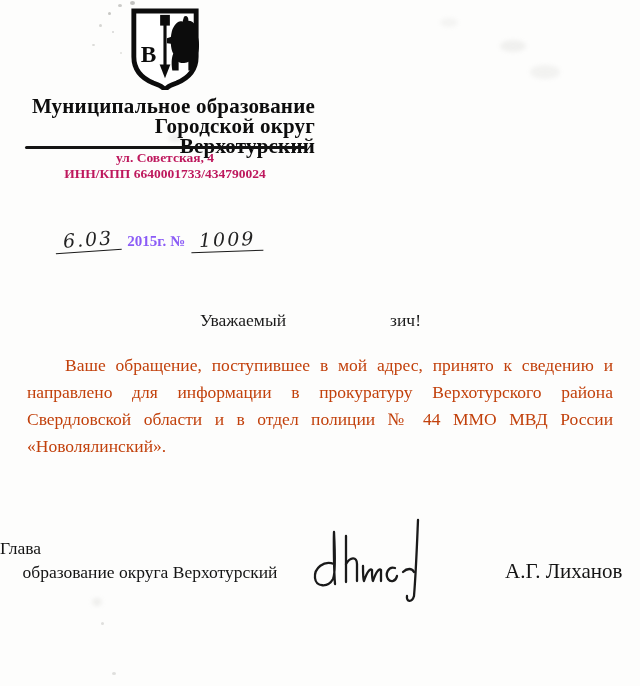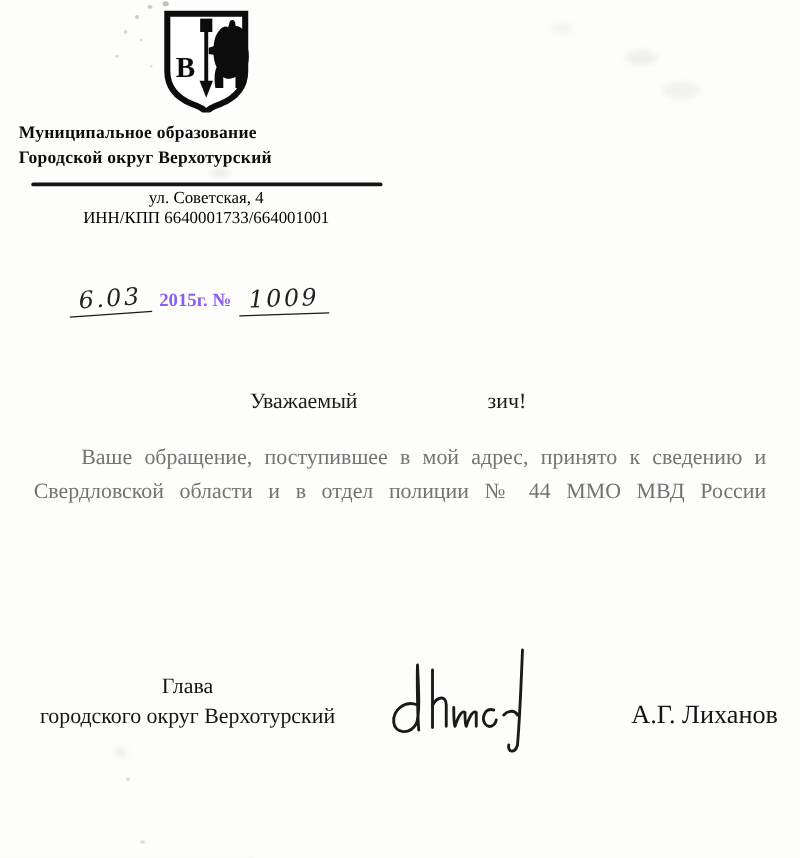--- a/index.html
+++ b/index.html
@@ -17,31 +17,31 @@
   }
   
   .letterhead{
     position:absolute; left:0; top:0; width:330px;
   }
   .emblem-wrap{
     width:330px; display:flex; justify-content:center; padding-top:6px;
   }
   .org-name{
     width:300px; margin:2px auto 0 auto;
-    text-align:left; font-weight:bold; font-size:14px; line-height:20px;
+    text-align:right; font-weight:bold; font-size:21px; line-height:20px;
     color:#0d0d0d; letter-spacing:.2px;
   }
   .head-rule{
     position:absolute; left:25px; top:146px; width:281px; height:3px;
     background:#141414; border-radius:2px;
   }
   .address-block{
     position:absolute; left:0; top:150px; width:330px;
-    text-align:center; font-weight:normal; font-size:13.5px; line-height:15.8px;
-    color:#000000;
+    text-align:center; font-weight:bold; font-size:13.5px; line-height:15.8px;
+    color:#be185d;
   }
   
   .ref-line{
     position:absolute; left:55px; top:228px;
     display:flex; align-items:flex-end; font-size:15px;
   }
   .hand{
     font-family:"DejaVu Serif", serif;
     font-style:italic; font-size:19px; color:#222;
     transform:rotate(-4deg); letter-spacing:2px;
@@ -55,33 +55,33 @@
   }
   
   .salutation{
     position:absolute; left:200px; top:310px; font-size:17.5px;
     display:flex; align-items:baseline;
   }
   .salutation .gap{ display:inline-block; width:104px; }
   
   .body-text{
     position:absolute; left:27px; top:352px; width:586px;
-    font-size:17.5px; line-height:27px; color:#737373;
+    font-size:17.5px; line-height:27px; color:#c2410c;
   }
   .body-line{
     text-align:justify; text-align-last:justify; word-spacing:2px;
   }
   .body-line.first{ padding-left:38px; }
   .body-line.last{ text-align:left; text-align-last:left; }
   
   .sig-title{
     position:absolute; left:0px; top:536px; width:300px;
     font-size:17.5px; line-height:24px; color:#141414;
   }
-  .sig-title .t1{ text-align:center; width:300px; }
+  .sig-title .t1{ width:300px; }
   .sig-title .t2{ text-align:center; width:300px; padding-left:0; }
   .sig-name{
     position:absolute; left:505px; top:559px; font-size:21px; color:#141414;
   }
   .sig-script{ position:absolute; left:300px; top:502px; }
   
   .speck{ position:absolute; border-radius:50%; background:#9a9a96; }
   .smudge{ position:absolute; border-radius:50%; background:#b7b7b2; filter:blur(2px); }
 </style>
 </head>
@@ -130,43 +130,45 @@
     <div class="org-name">
       <div>Муниципальное образование</div>
       <div>Городской округ Верхотурский</div>
     </div>
   </div>
 
   <div class="head-rule"></div>
 
   <div class="address-block">
     <div>ул. Советская, 4</div>
-    <div>ИНН/КПП 6640001733/664001001</div>
+    <div>ИНН/КПП 6640001733/434790024</div>
   </div>
 
   <div class="ref-line">
     <span class="hand hand-slot">6.03</span>
     <span class="ref-typed">2015г. №</span>
     <span class="hand hand-slot" style="transform:rotate(-2deg);min-width:54px">1009</span>
   </div>
 
   <div class="salutation">
     <span>Уважаемый</span>
     <span class="gap"></span>
     <span>зич!</span>
   </div>
 
   <div class="body-text">
     <div class="body-line first">Ваше обращение, поступившее в мой адрес, принято к сведению и</div>
+    <div class="body-line">направлено для информации в прокуратуру Верхотурского района</div>
     <div class="body-line">Свердловской области и в отдел полиции № 44 ММО МВД России</div>
+    <div class="body-line last">«Новолялинский».</div>
   </div>
 
   <div class="sig-title">
     <div class="t1">Глава</div>
-    <div class="t2">городского округ Верхотурский</div>
+    <div class="t2">образование округа Верхотурский</div>
   </div>
 
   <div class="sig-script">
     <svg width="135" height="108" viewBox="0 0 135 108">
       <g fill="none" stroke="#1a1a1a" stroke-width="2.3" stroke-linecap="round" stroke-linejoin="round">
 
         <path d="M34,62 C24,58 14,66 15,76 C16,85 28,86 33,77 C36,71 35,50 34,30 C33.6,40 34,70 35,82"></path>
 
         <path d="M46,34 C46,50 46,66 46,80"></path>
         <path d="M46,62 C50,55 57,54 57,62 L57,79"></path>

